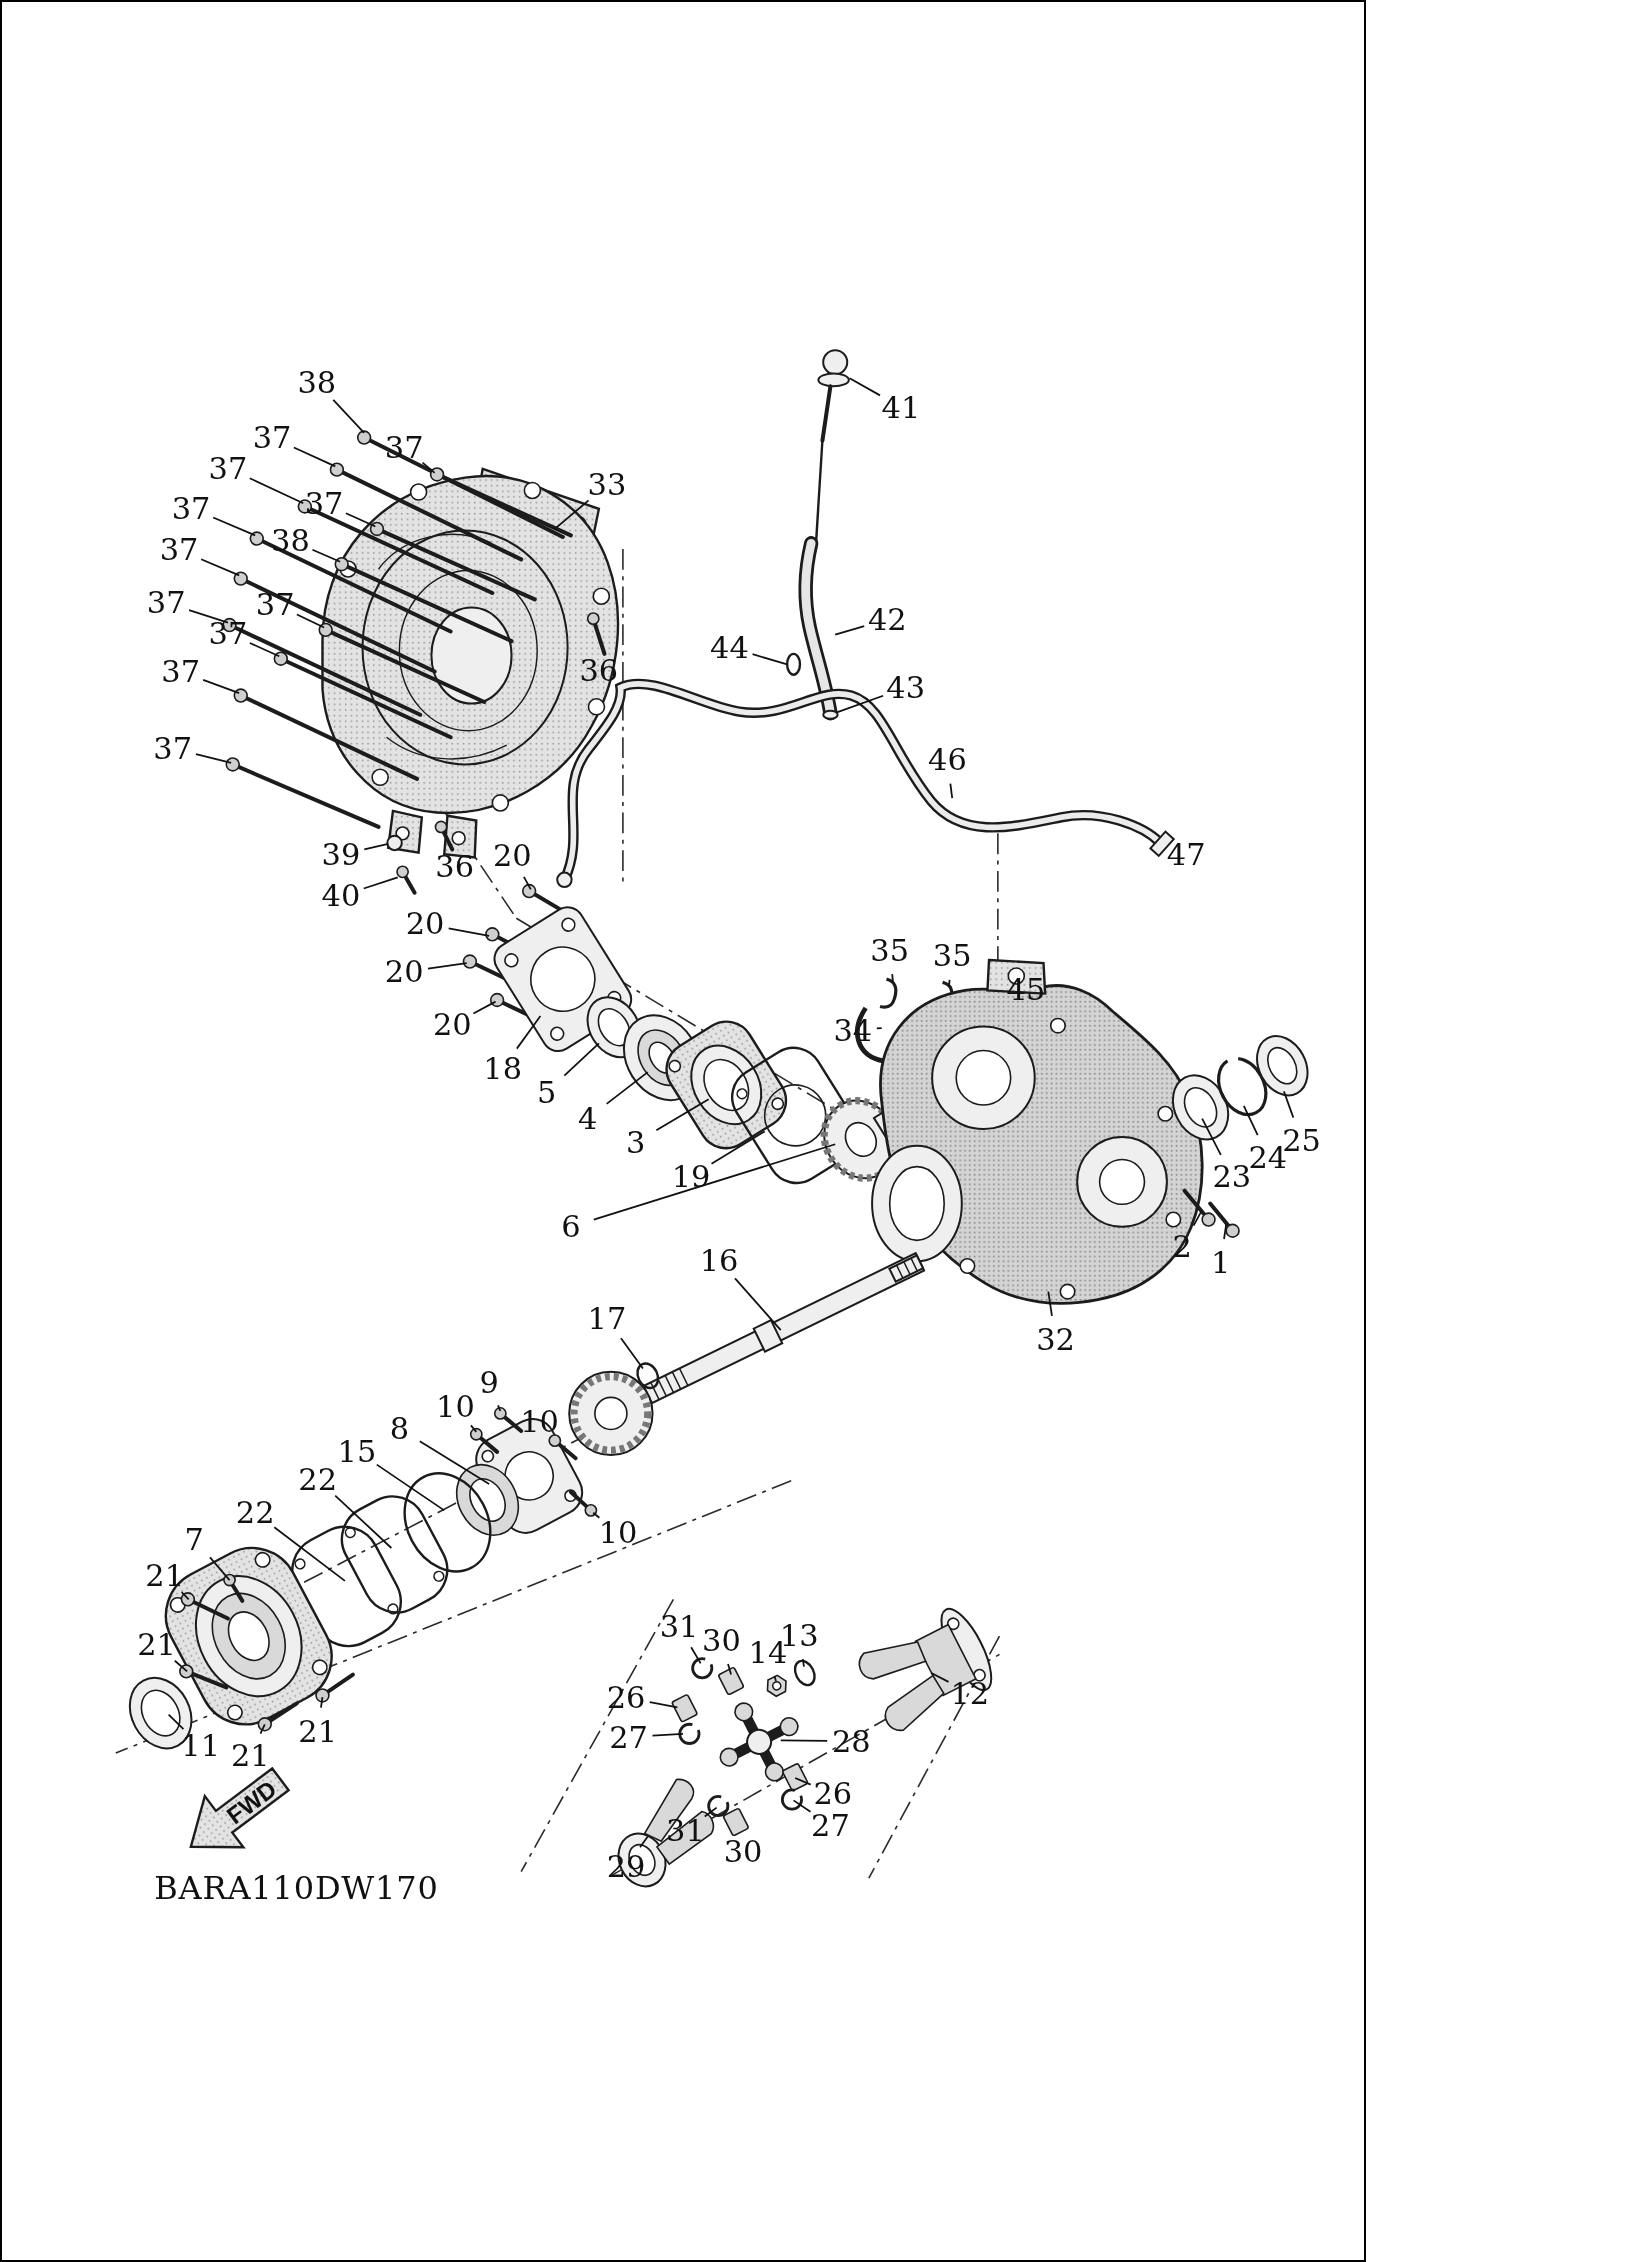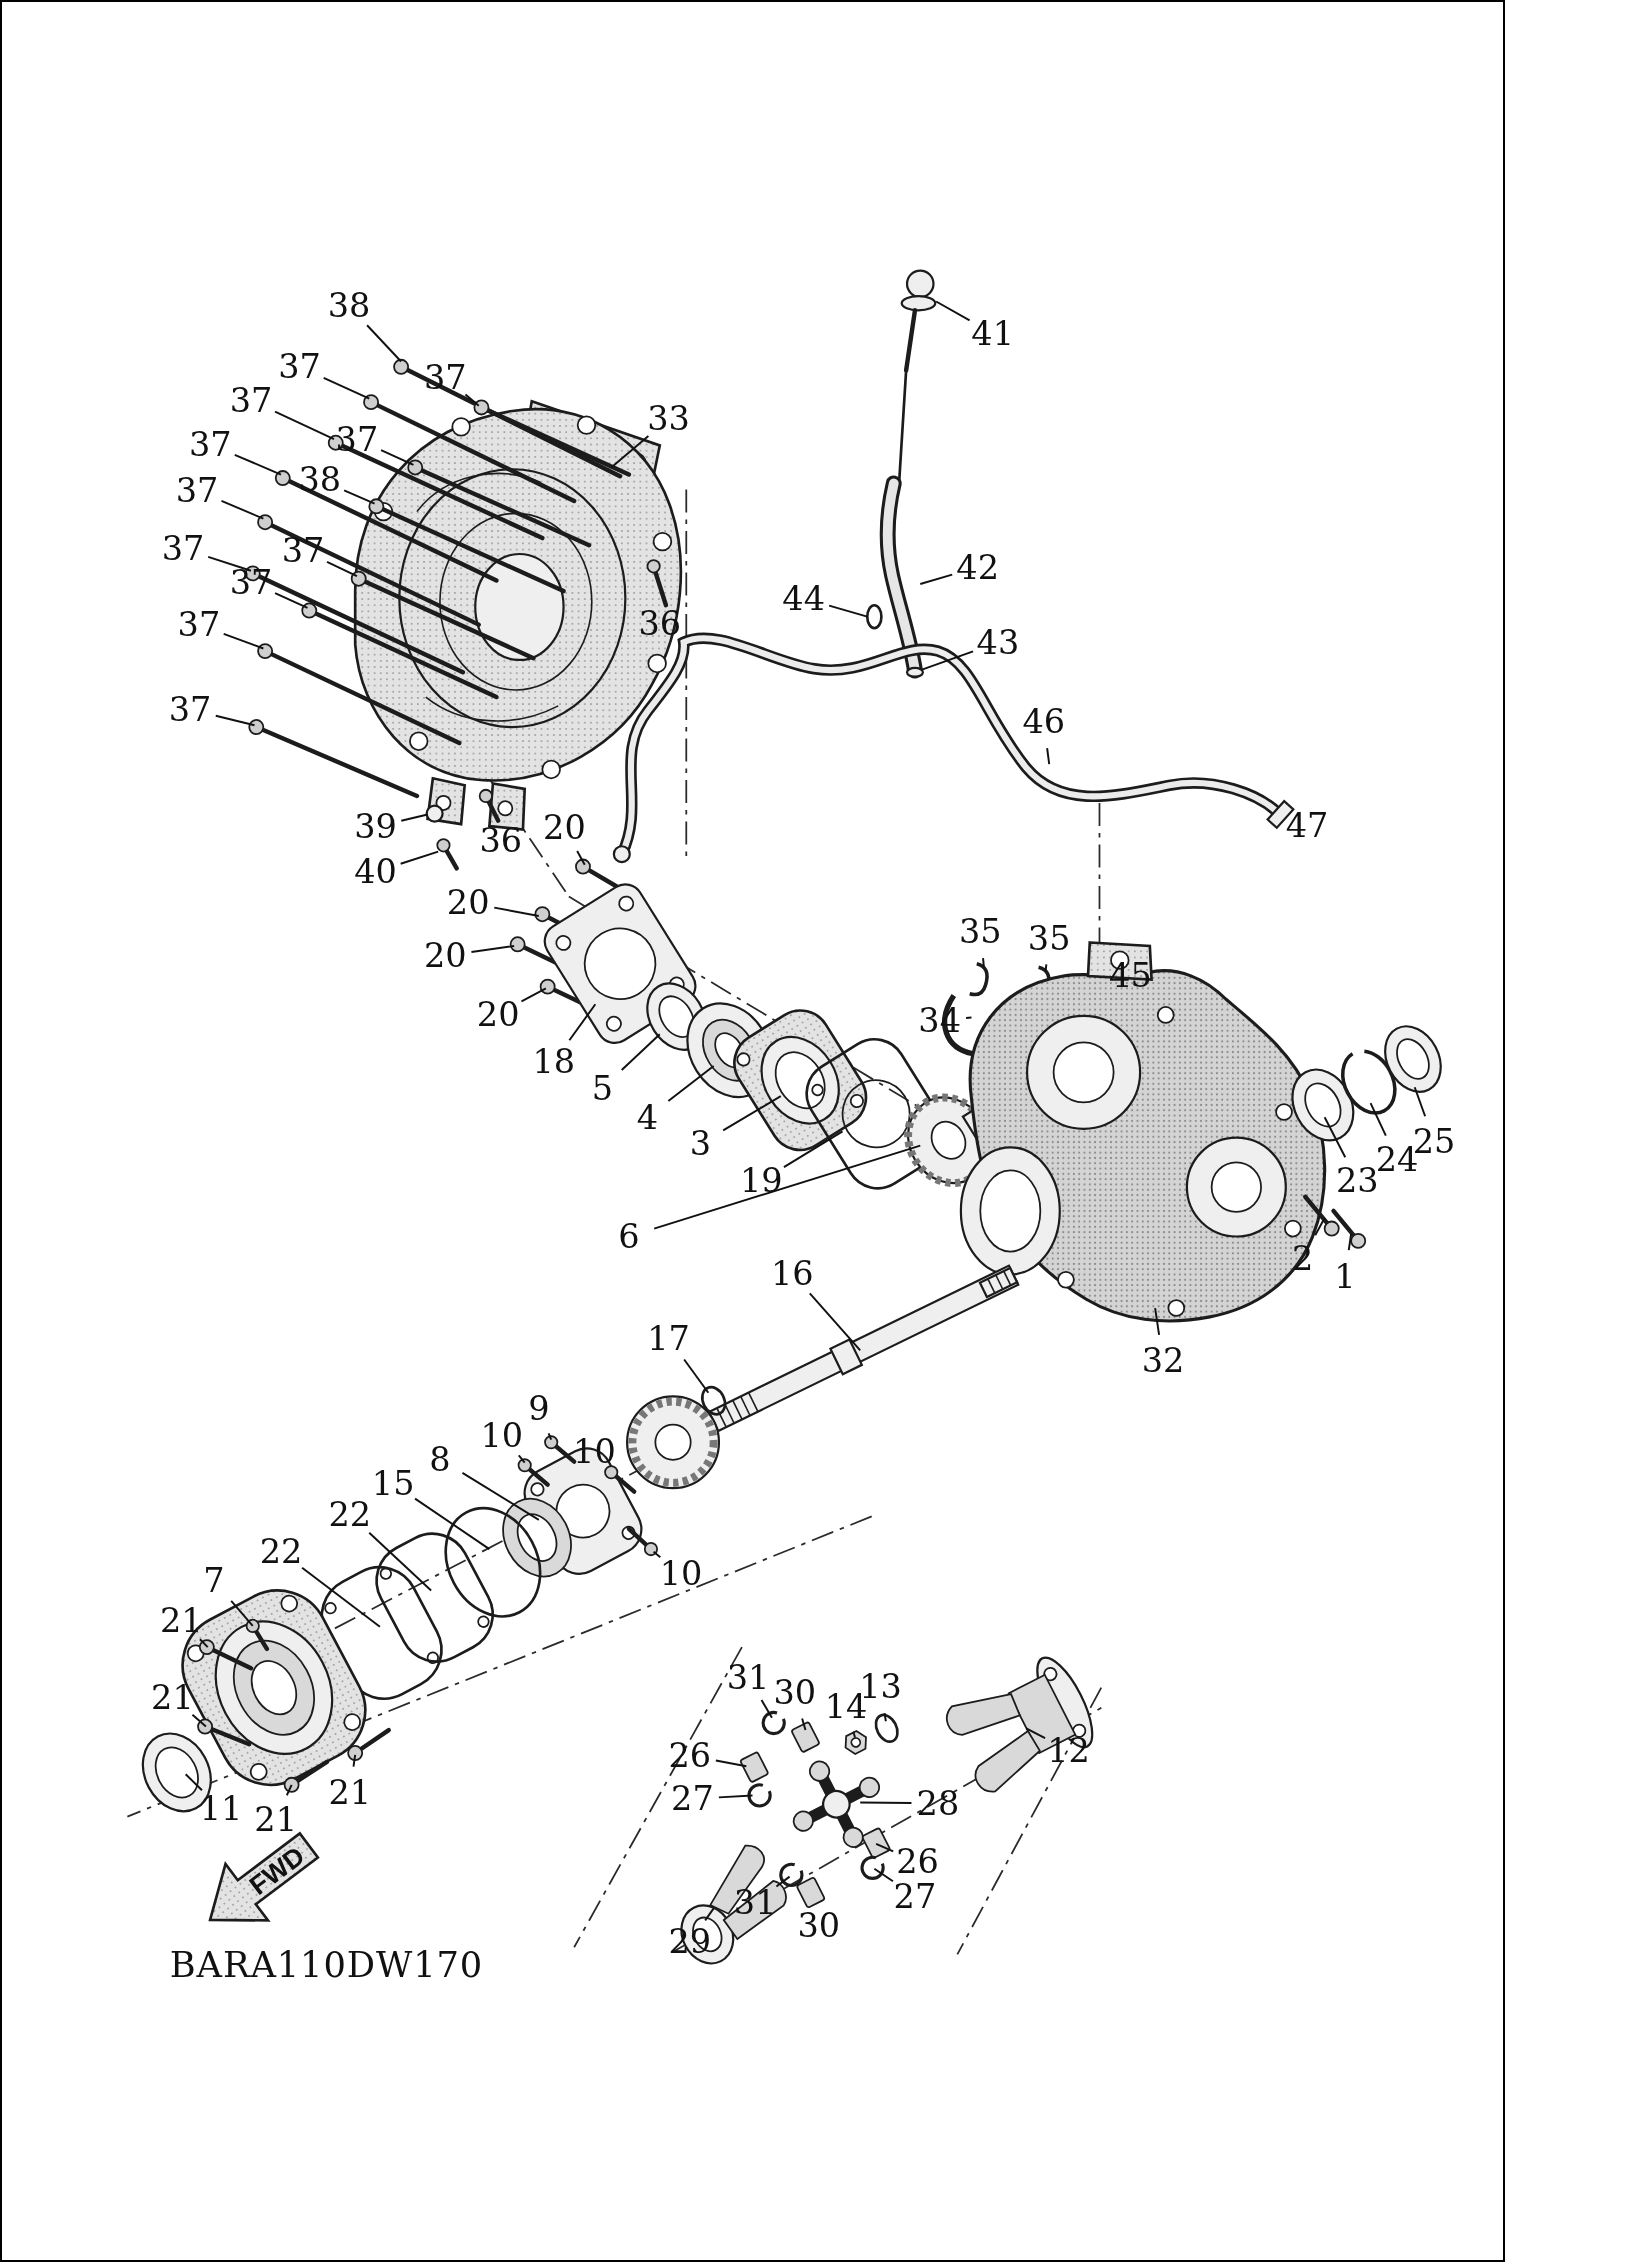--- a/index.html
+++ b/index.html
@@ -1,16 +1,16 @@
 <!DOCTYPE html>
 <html><head>
 <meta charset="utf-8">
 <style>
   html,body{margin:0;padding:0;background:#fff;}
-  .page{position:relative;width:1505px;height:2262px;background:#fff;border:2.9px solid #000;box-sizing:border-box;overflow:hidden;}
+  .page{position:relative;width:1366px;height:2262px;background:#fff;border:2.9px solid #000;box-sizing:border-box;overflow:hidden;}
   svg{position:absolute;inset:0;width:100%;height:100%;}
   .callout{font-family:"DejaVu Serif","Liberation Serif",serif;font-size:38px;fill:#111;text-anchor:middle;dominant-baseline:central;}
   .leader{stroke:#111;stroke-width:2.2;fill:none;}
   .fillA{fill:url(#halftone);stroke:#1c1c1c;stroke-width:3;}
   .fillC{fill:url(#halftone2);stroke:#1c1c1c;stroke-width:3.5;}
   .fillB{fill:#efefef;stroke:#1c1c1c;stroke-width:2.5;}
   .fillD{fill:#d9d9d9;stroke:#1c1c1c;stroke-width:2;}
   .hole{fill:#fff;stroke:#1c1c1c;stroke-width:2;}
   .line{stroke:#1c1c1c;stroke-width:2.5;fill:none;}
   .lineThin{stroke:#1c1c1c;stroke-width:1.8;fill:none;}

